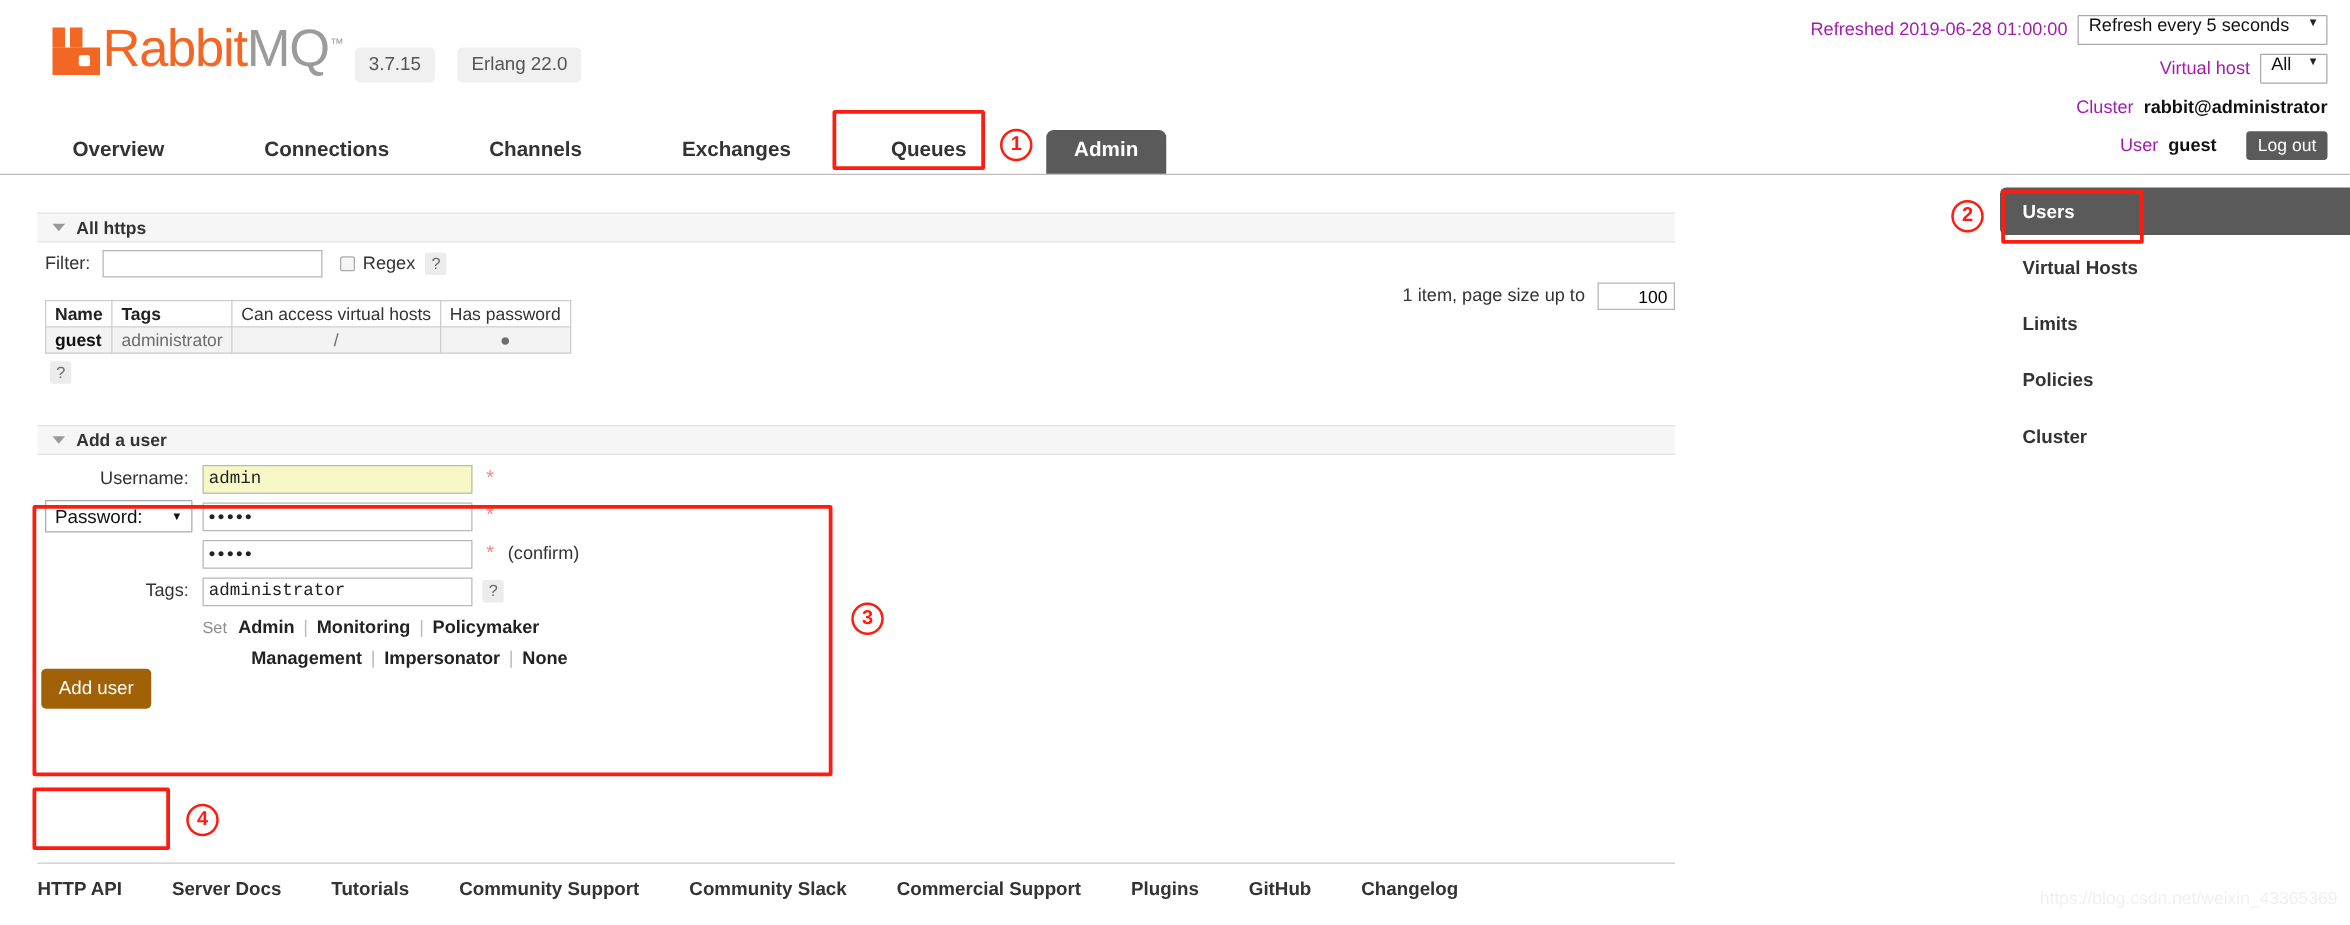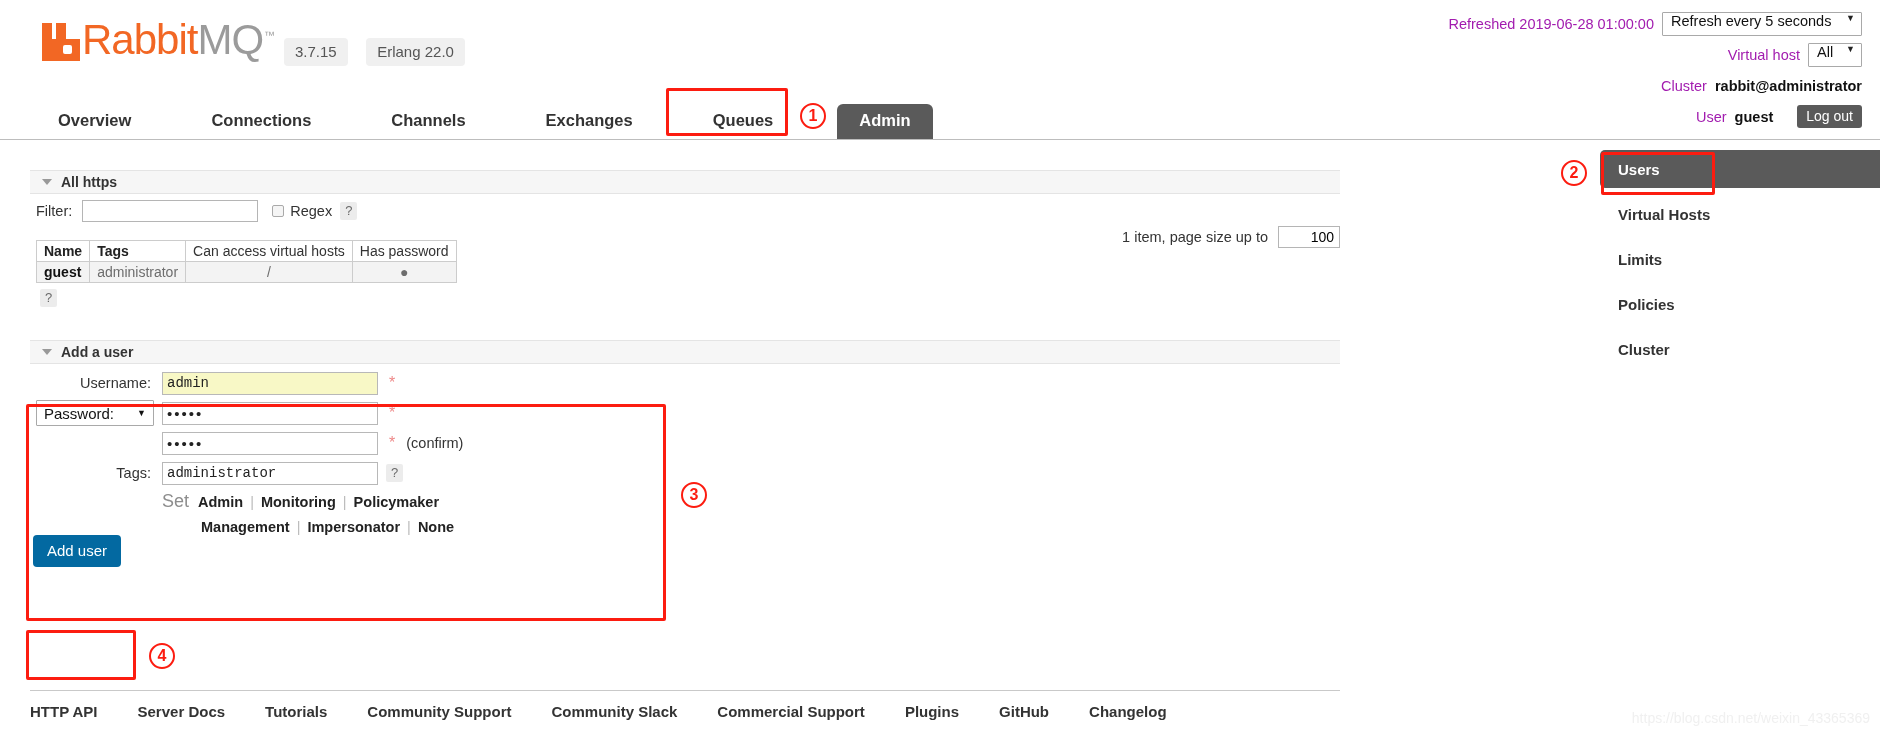--- a/index.html
+++ b/index.html
@@ -338,42 +338,42 @@
   }
   .tags-row .form-input { width: 216px; }
   .set-row {
     display: flex;
     align-items: baseline;
     margin-top: 1px;
     padding-left: 126px;
   }
   .set-word {
     color: #8d8d8d;
-    font-size: 18px;
+    font-size: 13px;
     margin-right: 9px;
   }
   .tag-links {
     font-size: 14.5px;
     font-weight: bold;
     color: #222;
     line-height: 24px;
   }
   .tag-links a {
     color: #222;
     text-decoration: none;
     cursor: pointer;
   }
   .tag-links .sep { color: #bbb; font-weight: normal; margin: 0 7px; }
   .set-row2 { padding-left: 165px; }
 
   
   #add-user-button {
     position: absolute;
     left: 33px; top: 535px;
-    background: #0369a1;
+    background: #a16207;
     color: #fff;
     font-size: 15px;
     border: none;
     border-radius: 4px;
     padding: 7px 14px 8px;
     font-family: "Liberation Sans", sans-serif;
     cursor: pointer;
   }
 
   

